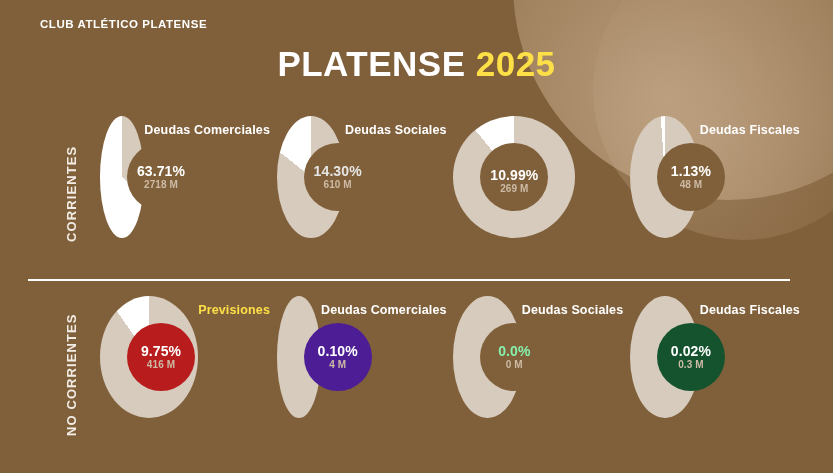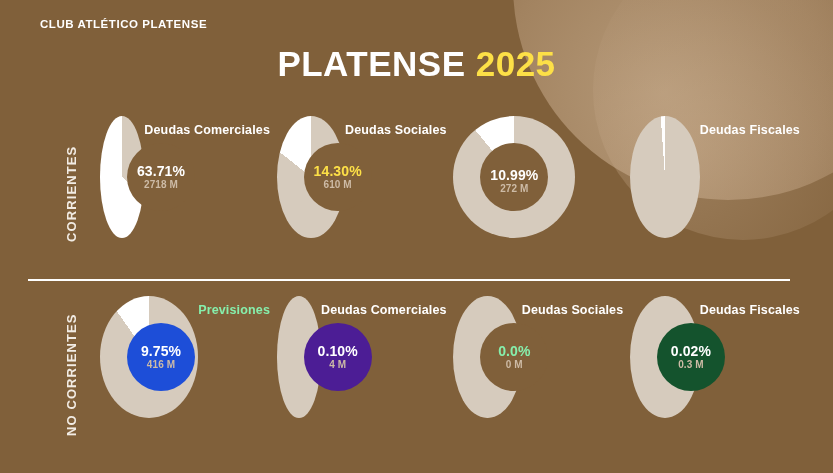--- a/index.html
+++ b/index.html
@@ -184,52 +184,56 @@
             <div class="pct" style="color: rgb(255, 255, 255);">63.71%</div>
             <div class="amt" style="color: rgb(205, 187, 166);">2718 M</div>
           </div>
         </div>
         <div class="cat-label" style="color: rgb(255, 255, 255);">Deudas Comerciales</div>
       </div>
       <div class="chart-cell">
         <div class="donut-wrap">
           <div class="donut-ring" style="background: conic-gradient(rgb(214, 203, 189) 0deg, rgb(214, 203, 189) 308.52deg, rgb(255, 255, 255) 308.52deg, rgb(255, 255, 255) 360deg);"></div>
           <div class="donut-hole" style="background: rgb(128, 96, 58);">
-            <div class="pct" style="color: #fde047;">14.30%</div>
+            <div class="pct" style="color: #e5e5e5;">14.30%</div>
             <div class="amt" style="color: rgb(205, 187, 166);">610 M</div>
           </div>
         </div>
         <div class="cat-label" style="color: rgb(255, 255, 255);">Deudas Sociales</div>
       </div>
       <div class="chart-cell">
         <div class="donut-wrap">
           <div class="donut-ring" style="background: conic-gradient(rgb(214, 203, 189) 0deg, rgb(214, 203, 189) 320.436deg, rgb(255, 255, 255) 320.436deg, rgb(255, 255, 255) 360deg);"></div>
           <div class="donut-hole" style="background: rgb(128, 96, 58);">
             <div class="pct" style="color: rgb(255, 255, 255); margin-top: 8px;">10.99%</div>
-            <div class="amt" style="color: rgb(205, 187, 166);">272 M</div>
+            <div class="amt" style="color: rgb(205, 187, 166);">269 M</div>
           </div>
         </div>
       </div>
       <div class="chart-cell">
         <div class="donut-wrap">
           <div class="donut-ring" style="background: conic-gradient(rgb(214, 203, 189) 0deg, rgb(214, 203, 189) 355.932deg, rgb(255, 255, 255) 355.932deg, rgb(255, 255, 255) 360deg);"></div>
+          <div class="donut-hole" style="background: rgb(128, 96, 58);">
+            <div class="pct" style="color: rgb(255, 255, 255);">1.13%</div>
+            <div class="amt" style="color: rgb(205, 187, 166);">48 M</div>
+          </div>
         </div>
         <div class="cat-label" style="color: rgb(255, 255, 255);">Deudas Fiscales</div>
       </div>
     </div>
   <div class="row" id="row-nocorrientes">
       <div class="chart-cell">
         <div class="donut-wrap">
           <div class="donut-ring" style="background: conic-gradient(rgb(214, 203, 189) 0deg, rgb(214, 203, 189) 324.9deg, rgb(255, 255, 255) 324.9deg, rgb(255, 255, 255) 360deg);"></div>
-          <div class="donut-hole" style="background: #1d4ed8;">
+          <div class="donut-hole" style="background: #b91c1c;">
             <div class="pct" style="color: rgb(255, 255, 255);">9.75%</div>
             <div class="amt" style="color: rgb(205, 187, 166);">416 M</div>
           </div>
         </div>
-        <div class="cat-label" style="color: #86efac;">Previsiones</div>
+        <div class="cat-label" style="color: #fde047;">Previsiones</div>
       </div>
       <div class="chart-cell">
         <div class="donut-wrap">
           <div class="donut-ring" style="background: conic-gradient(rgb(214, 203, 189) 0deg, rgb(214, 203, 189) 359.64deg, rgb(255, 255, 255) 359.64deg, rgb(255, 255, 255) 360deg);"></div>
           <div class="donut-hole" style="background: #4c1d95;">
             <div class="pct" style="color: rgb(255, 255, 255);">0.10%</div>
             <div class="amt" style="color: rgb(205, 187, 166);">4 M</div>
           </div>
         </div>
         <div class="cat-label" style="color: rgb(255, 255, 255);">Deudas Comerciales</div>

